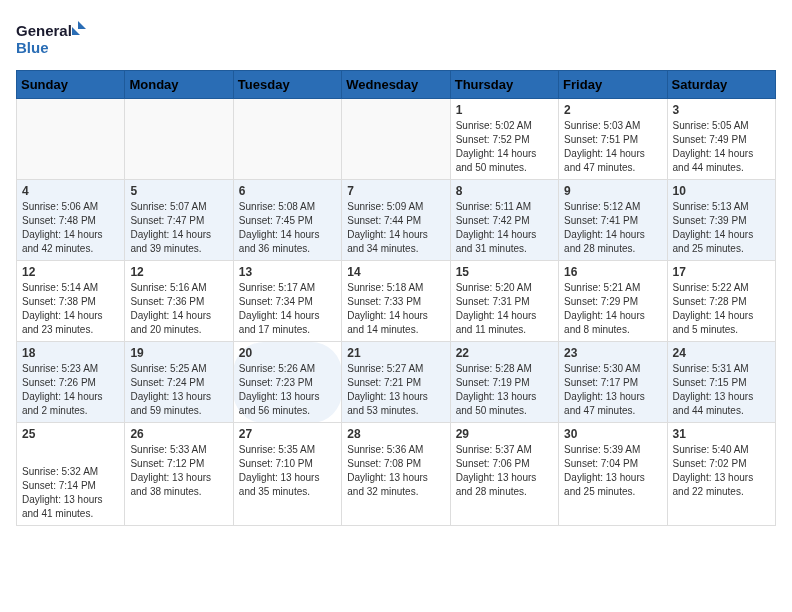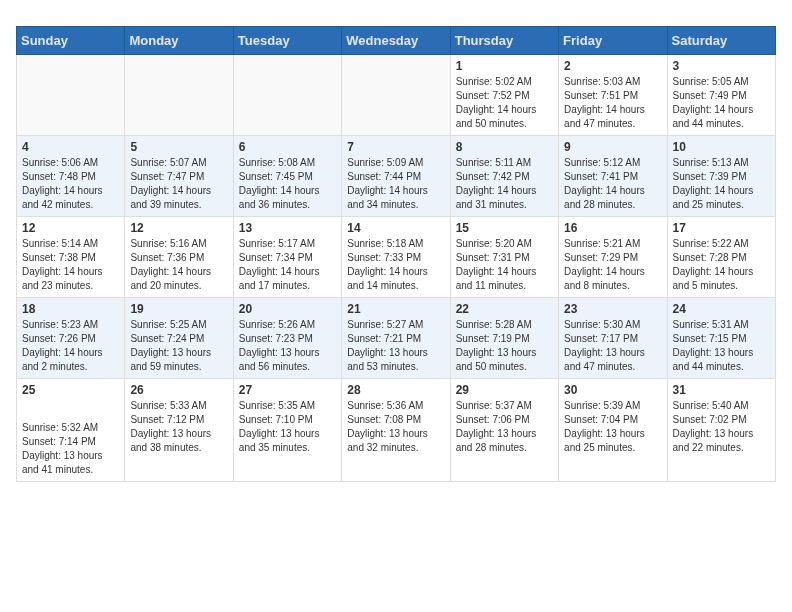--- a/index.html
+++ b/index.html
@@ -34,21 +34,21 @@
       font-size: 16px;
       color: #555;
     }
     .calendar {
       width: 100%;
       border-collapse: collapse;
       border: 1px solid #ccc;
     }
     .calendar th {
       background: #2a6db5;
-      color: #e5e5e5;
+      color: #000000;
       font-size: 13px;
       font-weight: bold;
       padding: 6px 4px;
       text-align: left;
       border: 1px solid #1e5a9a;
     }
     .calendar td {
       vertical-align: top;
       border: 1px solid #ddd;
       padding: 4px 5px;
@@ -76,20 +76,28 @@
       color: #333;
     }
     .empty-cell {
       background: #f9f9f9 !important;
     }
   </style>
 </head>
 <body>
 
 <div class="header">
+  <div class="logo">
+  <svg width="70" height="44" viewBox="0 0 70 44">
+    <text x="0" y="20" font-size="15" font-weight="bold" fill="#1a1a2e" font-family="Arial">General</text>
+    <text x="0" y="37" font-size="15" font-weight="bold" fill="#2a6db5" font-family="Arial">Blue</text>
+    <polygon points="62,5 70,13 62,13" fill="#2a6db5"></polygon>
+    <polygon points="56,11 64,19 56,19" fill="#2a6db5"></polygon>
+  </svg>
+</div>
 </div>
 
 <table class="calendar">
   <thead>
     <tr>
     <th>Sunday</th>
         <th>Monday</th>
         <th>Tuesday</th>
         <th>Wednesday</th>
         <th>Thursday</th>
@@ -235,21 +243,21 @@
 Daylight: 14 hours
 and 2 minutes.</div>
         </td>
         <td style="background-color: rgb(237, 243, 250);">
           <span class="day-number">19</span>
           <div class="day-info" style="white-space: pre-line;">Sunrise: 5:25 AM
 Sunset: 7:24 PM
 Daylight: 13 hours
 and 59 minutes.</div>
         </td>
-        <td style="background-color: rgb(237, 243, 250);">
+        <td style="background-color: rgb(237, 243, 250); border-radius: 31px;">
           <span class="day-number">20</span>
           <div class="day-info" style="white-space: pre-line;">Sunrise: 5:26 AM
 Sunset: 7:23 PM
 Daylight: 13 hours
 and 56 minutes.</div>
         </td>
         <td style="background-color: rgb(237, 243, 250); margin-left: 20px;">
           <span class="day-number">21</span>
           <div class="day-info" style="white-space: pre-line;">Sunrise: 5:27 AM
 Sunset: 7:21 PM

